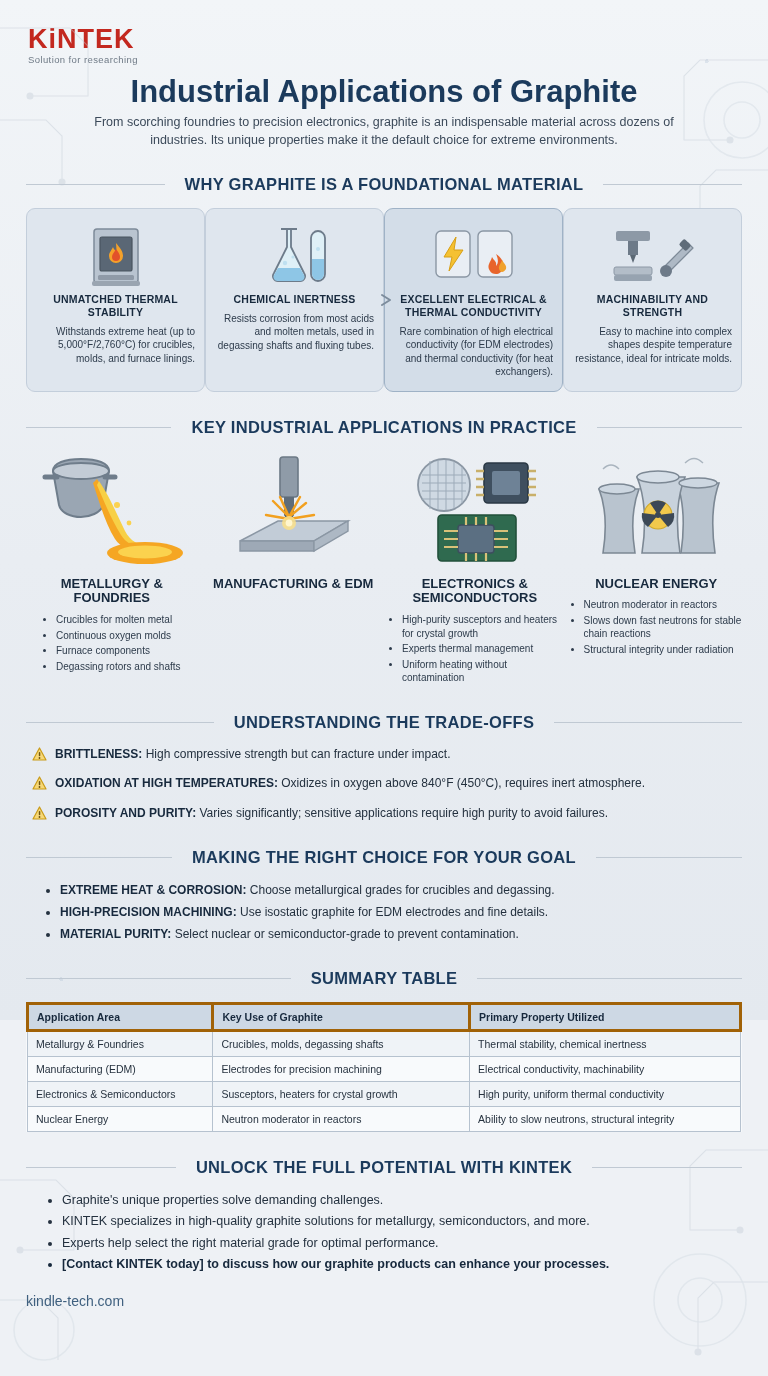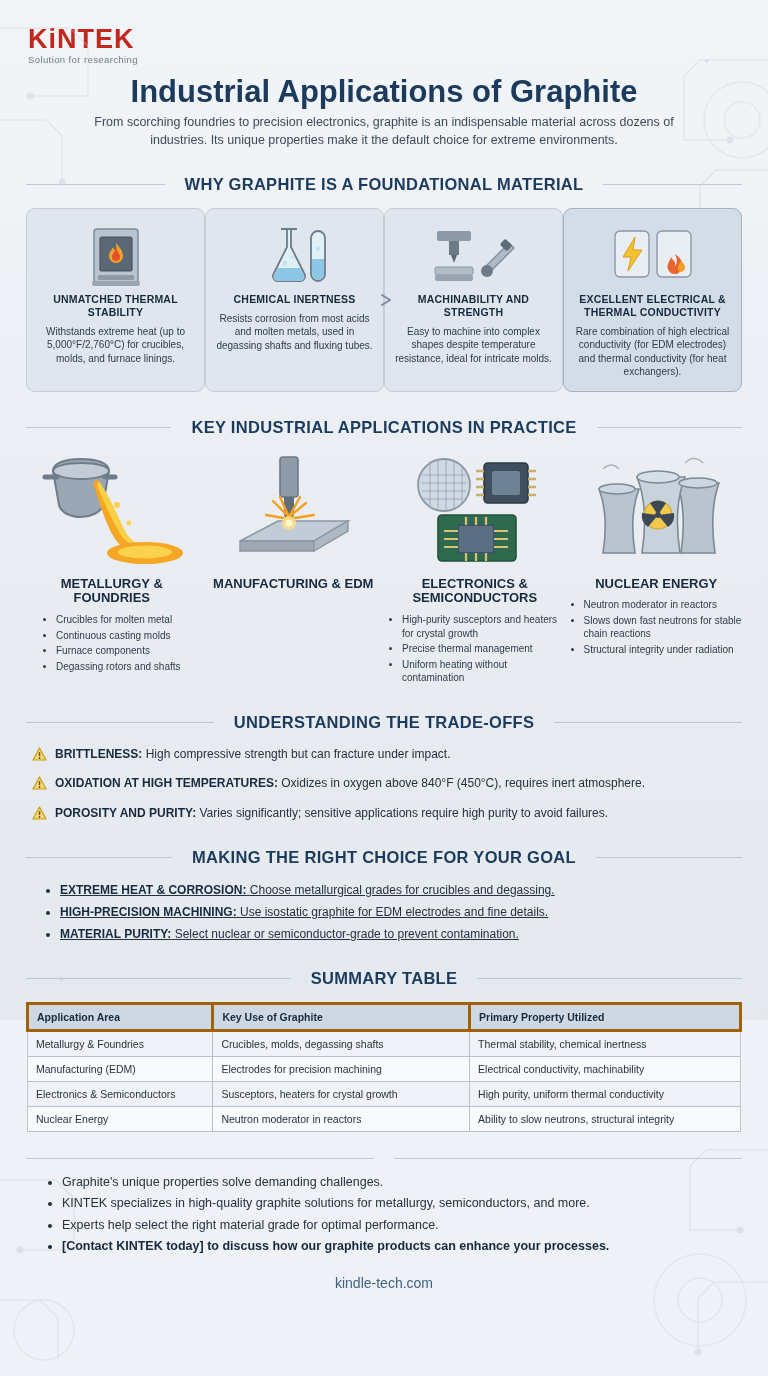--- a/index.html
+++ b/index.html
@@ -61,21 +61,21 @@
     border-radius: 9px; padding: 10px 9px 12px;
     display: flex; flex-direction: column; align-items: center;
     position: relative;
   }
   .why-card.highlight { background: #d3dde8; border-color: #9fb2c6; }
   .why-icons { height: 74px; display: flex; align-items: center; justify-content: center; gap: 4px; }
   .why-title {
     font-size: 10.5px; font-weight: bold; text-align: center;
     color: #17293d; line-height: 1.2; margin-bottom: 6px; letter-spacing: .2px;
   }
-  .why-desc { font-size: 10px; line-height: 1.35; text-align: center; color: #2d3b4b; }
+  .why-desc { font-size: 10px; line-height: 1.35; text-align: right; color: #2d3b4b; }
   .arrow-bridge {
     position: absolute; right: -11px; top: 50%; transform: translateY(-50%);
     width: 14px; height: 14px; z-index: 5;
   }
 
   
   .app-row { display: flex; gap: 10px; }
   .app-col { flex: 1; display: flex; flex-direction: column; align-items: center; }
   .app-art { height: 118px; display: flex; align-items: flex-end; justify-content: center; }
   .app-title {
@@ -88,21 +88,21 @@
   
   .tradeoff-item {
     display: flex; gap: 8px; align-items: flex-start;
     font-size: 12px; line-height: 1.45; margin-bottom: 7px; color: #24313f; margin-top: 12px;
   }
   .warn-icon { flex: 0 0 auto; margin-top: 1px; }
   .tradeoff-item b { color: #17293d; }
 
   
   .choice-list { padding-left: 34px; }
-  .choice-list li { font-size: 12px; line-height: 1.5; margin-bottom: 4px; color: #24313f; text-decoration: underline; }
+  .choice-list li { font-size: 12px; line-height: 1.5; margin-bottom: 4px; color: #24313f; }
   .choice-list li b { color: #17293d; }
 
   
   table.summary {
     width: 100%; border-collapse: collapse; font-size: 10.5px;
     background: #f7f9fb; border: 1px solid #9aa9ba;
   }
   table.summary th {
     background: #cdd8e4; text-align: left; font-weight: bold;
     padding: 6px 8px; border: 3px solid #a16207; color: #17293d;
@@ -113,21 +113,21 @@
   table.summary tr:nth-child(odd) td { background: #eff3f7; }
   table.summary tr:nth-child(even) td { background: #f8fafc; }
 
   
   .unlock-list { padding-left: 36px; }
   .unlock-list li { font-size: 12.5px; line-height: 1.55; color: #24313f; margin-bottom: 2px; }
   .unlock-list li.bold { font-weight: bold; color: #16283c; }
 
   
   .footer {
-    text-align: center; font-size: 14px; color: #3f607f;
+    text-align: left; font-size: 14px; color: #3f607f;
     padding: 16px 0 10px;
   }
 </style>
 </head>
 <body>
 
 <div id="page">
 
   <svg class="bg-deco" viewBox="0 0 768 1376" preserveAspectRatio="none">
     <g stroke="#c3ccd6" stroke-width="1.1" fill="none" opacity="0.85">
@@ -201,49 +201,49 @@
             <circle cx="61" cy="26" r="2" fill="#bfe0f0"></circle>
           </svg>
         </div>
         <div class="why-title">CHEMICAL INERTNESS</div>
         <div class="why-desc">Resists corrosion from most acids and molten metals, used in degassing shafts and fluxing tubes.</div>
         <svg class="arrow-bridge" viewBox="0 0 14 14">
           <path d="M2 2 L10 7 L2 12" fill="none" stroke="#7d8c9c" stroke-width="2" stroke-linecap="round" stroke-linejoin="round"></path>
         </svg>
       </div>
 
+      <div class="why-card highlight">
+        <div class="why-icons">
+          <svg width="84" height="66" viewBox="0 0 84 66">
+            <rect x="4" y="8" width="34" height="46" rx="5" fill="#e9eef4" stroke="#8b97a4" stroke-width="1.4"></rect>
+            <path d="M24 14 L12 34h8l-3 14 14-21h-9z" fill="#f5c132" stroke="#d79f16" stroke-width="1"></path>
+            <rect x="46" y="8" width="34" height="46" rx="5" fill="#e9eef4" stroke="#8b97a4" stroke-width="1.4"></rect>
+            <path d="M58 48c-4-6 1-9 2-14 2 4 5 4 4 9 3-3 2-8 0-12 5 3 9 9 7 14-1 4-4 6-7 6-3 0-5-1-6-3z" fill="#e8642b"></path>
+            <path d="M68 48c-3-5 1-7 2-11 2 4 5 5 4 9-2 3-4 4-6 2z" fill="#f0a12c"></path>
+          </svg>
+        </div>
+        <div class="why-title">EXCELLENT ELECTRICAL &amp; THERMAL CONDUCTIVITY</div>
+        <div class="why-desc">Rare combination of high electrical conductivity (for EDM electrodes) and thermal conductivity (for heat exchangers).</div>
+      </div>
+
       <div class="why-card">
         <div class="why-icons">
           <svg width="86" height="66" viewBox="0 0 86 66">
             <rect x="6" y="8" width="34" height="10" rx="2" fill="#8d99a6"></rect>
             <rect x="18" y="18" width="10" height="14" fill="#6d7a88"></rect>
             <path d="M20 32h6l-3 8z" fill="#5b6874"></path>
             <rect x="4" y="44" width="38" height="8" rx="2" fill="#b3bdc8" stroke="#8d99a6" stroke-width="1"></rect>
             <rect x="4" y="52" width="38" height="6" rx="2" fill="#97a3b0"></rect>
             <path d="M52 46 L64 34 L72 26 l6-6 5 5 -6 6 -8 8 -12 12z" fill="#aeb9c5" stroke="#7d8a97" stroke-width="1.2" stroke-linejoin="round"></path>
             <circle cx="56" cy="48" r="6" fill="#6d7a88"></circle>
             <rect x="70" y="18" width="10" height="8" rx="2" transform="rotate(45 75 22)" fill="#5f6c79"></rect>
           </svg>
         </div>
         <div class="why-title">MACHINABILITY AND STRENGTH</div>
         <div class="why-desc">Easy to machine into complex shapes despite temperature resistance, ideal for intricate molds.</div>
-      </div>
-
-      <div class="why-card highlight">
-        <div class="why-icons">
-          <svg width="84" height="66" viewBox="0 0 84 66">
-            <rect x="4" y="8" width="34" height="46" rx="5" fill="#e9eef4" stroke="#8b97a4" stroke-width="1.4"></rect>
-            <path d="M24 14 L12 34h8l-3 14 14-21h-9z" fill="#f5c132" stroke="#d79f16" stroke-width="1"></path>
-            <rect x="46" y="8" width="34" height="46" rx="5" fill="#e9eef4" stroke="#8b97a4" stroke-width="1.4"></rect>
-            <path d="M58 48c-4-6 1-9 2-14 2 4 5 4 4 9 3-3 2-8 0-12 5 3 9 9 7 14-1 4-4 6-7 6-3 0-5-1-6-3z" fill="#e8642b"></path>
-            <path d="M68 48c-3-5 1-7 2-11 2 4 5 5 4 9-2 3-4 4-6 2z" fill="#f0a12c"></path>
-          </svg>
-        </div>
-        <div class="why-title">EXCELLENT ELECTRICAL &amp; THERMAL CONDUCTIVITY</div>
-        <div class="why-desc">Rare combination of high electrical conductivity (for EDM electrodes) and thermal conductivity (for heat exchangers).</div>
       </div>
     </div>
 
     <div class="sec-head">
       <span class="line"></span>
       <h2>KEY INDUSTRIAL APPLICATIONS IN PRACTICE</h2>
       <span class="line"></span>
     </div>
 
     <div class="app-row">
@@ -258,21 +258,21 @@
             <path d="M62 28 C74 46 80 62 88 78 C93 88 102 93 114 93 C102 96 90 92 84 82 C74 66 66 46 60 32 Z" fill="#f7d046"></path>
             <ellipse cx="108" cy="100" rx="38" ry="11" fill="#f5a623"></ellipse>
             <ellipse cx="108" cy="99" rx="27" ry="6.5" fill="#fbd24e"></ellipse>
             <circle cx="80" cy="52" r="3" fill="#fbd24e"></circle>
             <circle cx="92" cy="70" r="2.4" fill="#fbd24e"></circle>
           </svg>
         </div>
         <div class="app-title">METALLURGY &amp; FOUNDRIES</div>
         <ul class="app-list">
           <li>Crucibles for molten metal</li>
-          <li>Continuous casting molds</li>
+          <li>Continuous oxygen molds</li>
           <li>Furnace components</li>
           <li>Degassing rotors and shafts</li>
         </ul>
       </div>
 
       <div class="app-col">
         <div class="app-art">
           <svg width="150" height="116" viewBox="0 0 150 116">
             <rect x="62" y="4" width="18" height="40" rx="3" fill="#8f9ba8" stroke="#6c7985" stroke-width="1.6"></rect>
             <rect x="66" y="44" width="10" height="18" fill="#5f6c79"></rect>
@@ -312,21 +312,21 @@
             <rect x="58" y="72" width="36" height="28" rx="3" fill="#5b6f82" stroke="#3d4e5e" stroke-width="1.4"></rect>
             <g stroke="#d8c179" stroke-width="2.2">
               <path d="M58 78h-14M58 86h-14M58 94h-14M94 78h14M94 86h14M94 94h14"></path>
               <path d="M66 72v-8M76 72v-8M86 72v-8M66 100v8M76 100v8M86 100v8"></path>
             </g>
           </svg>
         </div>
         <div class="app-title">ELECTRONICS &amp; SEMICONDUCTORS</div>
         <ul class="app-list">
           <li>High-purity susceptors and heaters for crystal growth</li>
-          <li>Precise thermal management</li>
+          <li>Experts thermal management</li>
           <li>Uniform heating without contamination</li>
         </ul>
       </div>
 
       <div class="app-col">
         <div class="app-art">
           <svg width="150" height="116" viewBox="0 0 150 116">
             <g stroke="#7c8894" stroke-width="1.6" fill="#b9c4cf">
               <path d="M18 36 q10 26 4 64 h32 q-6-38 4-64 z"></path>
               <path d="M96 30 q10 28 4 70 h34 q-6-42 4-70 z"></path>
@@ -447,20 +447,21 @@
         <tr>
           <td>Nuclear Energy</td>
           <td>Neutron moderator in reactors</td>
           <td>Ability to slow neutrons, structural integrity</td>
         </tr>
       </tbody>
     </table>
 
     <div class="sec-head">
       <span class="line"></span>
+      <h2>UNLOCK THE FULL POTENTIAL WITH KINTEK</h2>
       <span class="line"></span>
     </div>
 
     <ul class="unlock-list">
       <li>Graphite's unique properties solve demanding challenges.</li>
       <li>KINTEK specializes in high-quality graphite solutions for metallurgy, semiconductors, and more.</li>
       <li>Experts help select the right material grade for optimal performance.</li>
       <li class="bold">[Contact KINTEK today] to discuss how our graphite products can enhance your processes.</li>
     </ul>
 

